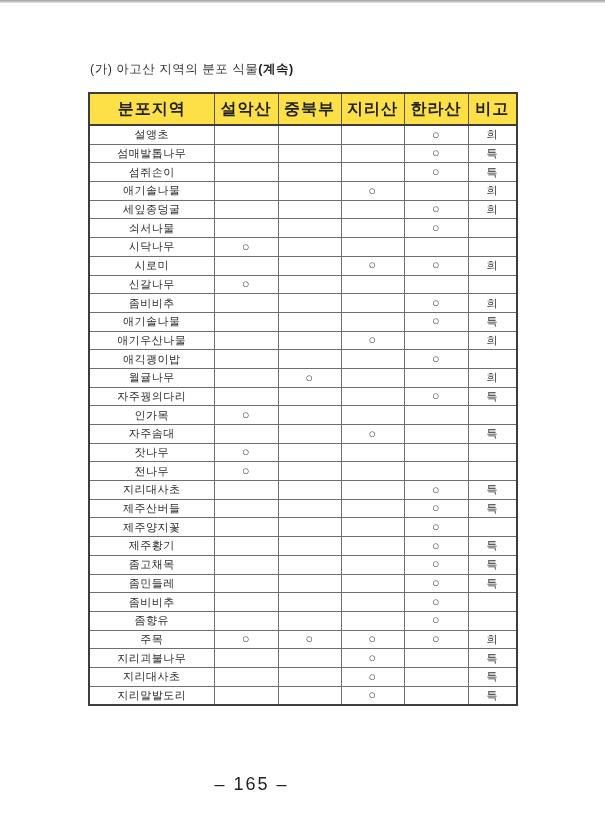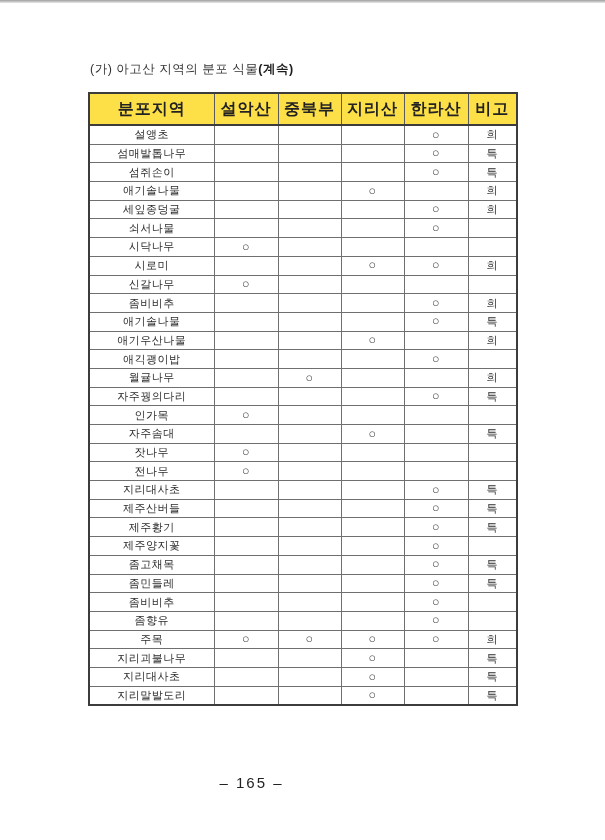--- a/index.html
+++ b/index.html
@@ -74,21 +74,21 @@
     font-size: 12.5px;
     color: #3d3d3d;
     line-height: 1;
   }
   .page-footer {
     position: absolute;
     left: 0;
     top: 774px;
     width: 503px;
     text-align: center;
-    font-size: 15px;
+    font-size: 18px;
     color: #222;
     letter-spacing: 2px;
   }
 </style>
 </head>
 <body>
 
 <div class="scan-edge-top"></div>
 
 <div class="doc-title">
@@ -277,34 +277,34 @@
       </tr>
       <tr>
         <td>제주산버들</td>
         <td></td>
         <td></td>
         <td></td>
         <td><span class="circle-mark">○</span></td>
         <td>특</td>
       </tr>
       <tr>
+        <td>제주양지꽃</td>
+        <td></td>
+        <td></td>
+        <td></td>
+        <td><span class="circle-mark">○</span></td>
+        <td></td>
+      </tr>
+      <tr>
         <td>제주황기</td>
         <td></td>
         <td></td>
         <td></td>
         <td><span class="circle-mark">○</span></td>
         <td>특</td>
-      </tr>
-      <tr>
-        <td>제주양지꽃</td>
-        <td></td>
-        <td></td>
-        <td></td>
-        <td><span class="circle-mark">○</span></td>
-        <td></td>
       </tr>
       <tr>
         <td>좀고채목</td>
         <td></td>
         <td></td>
         <td></td>
         <td><span class="circle-mark">○</span></td>
         <td>특</td>
       </tr>
       <tr>

